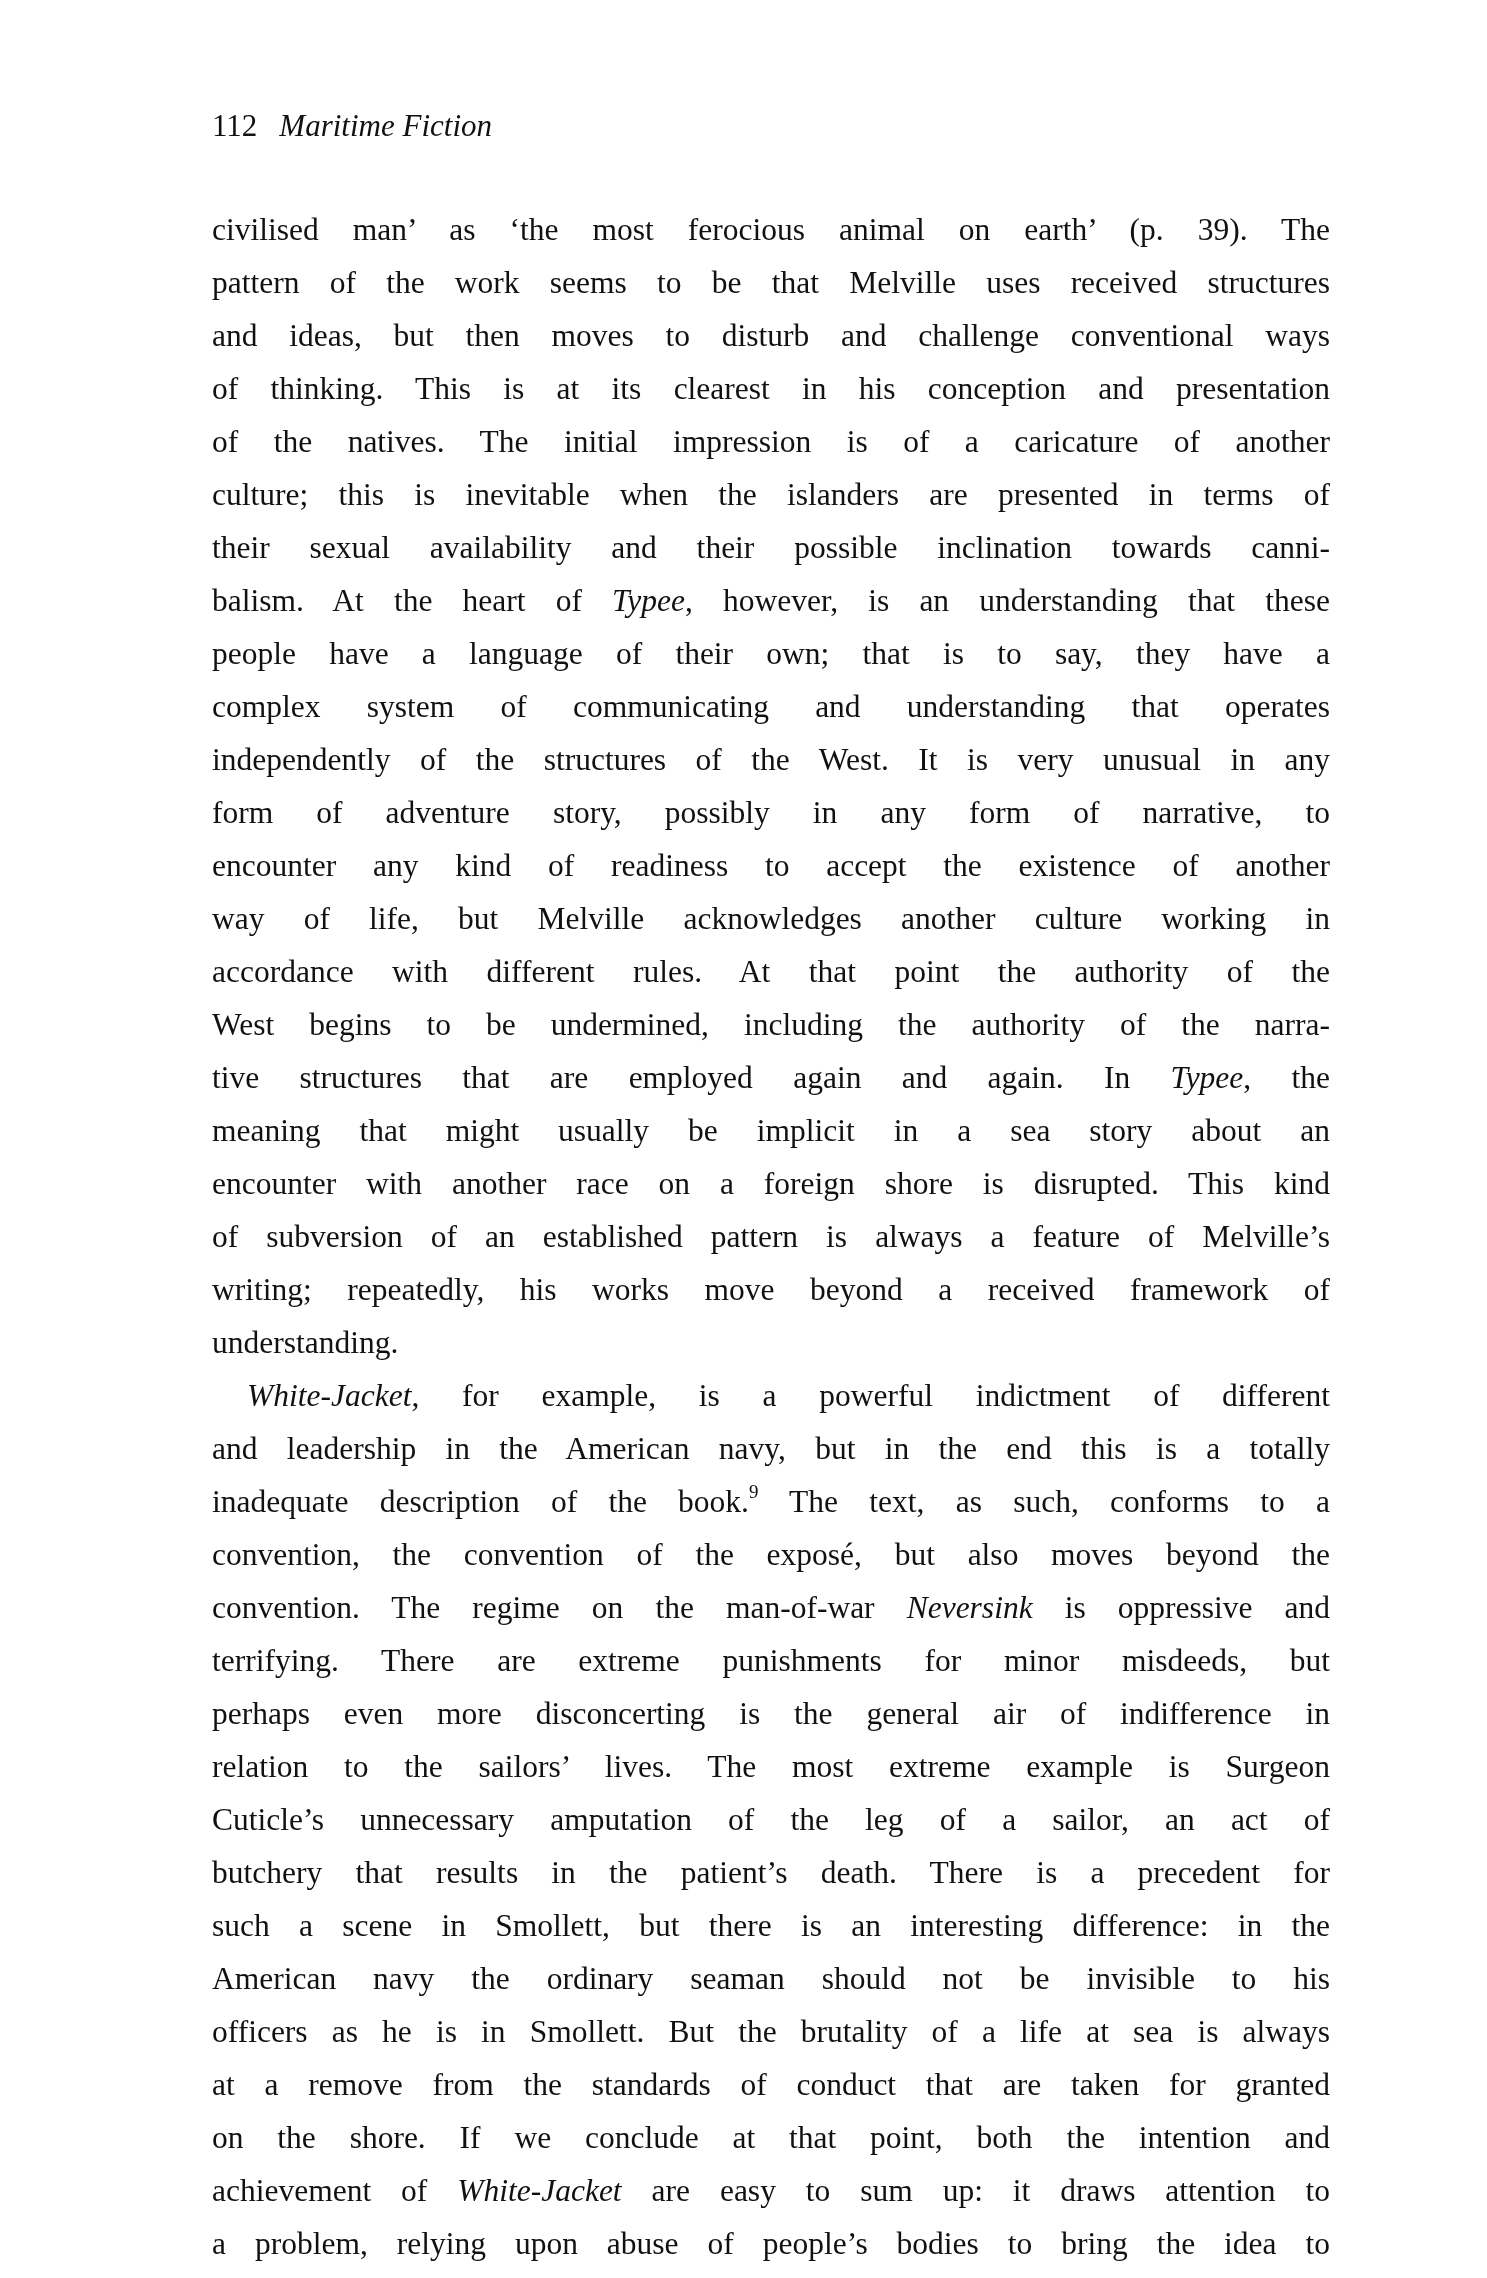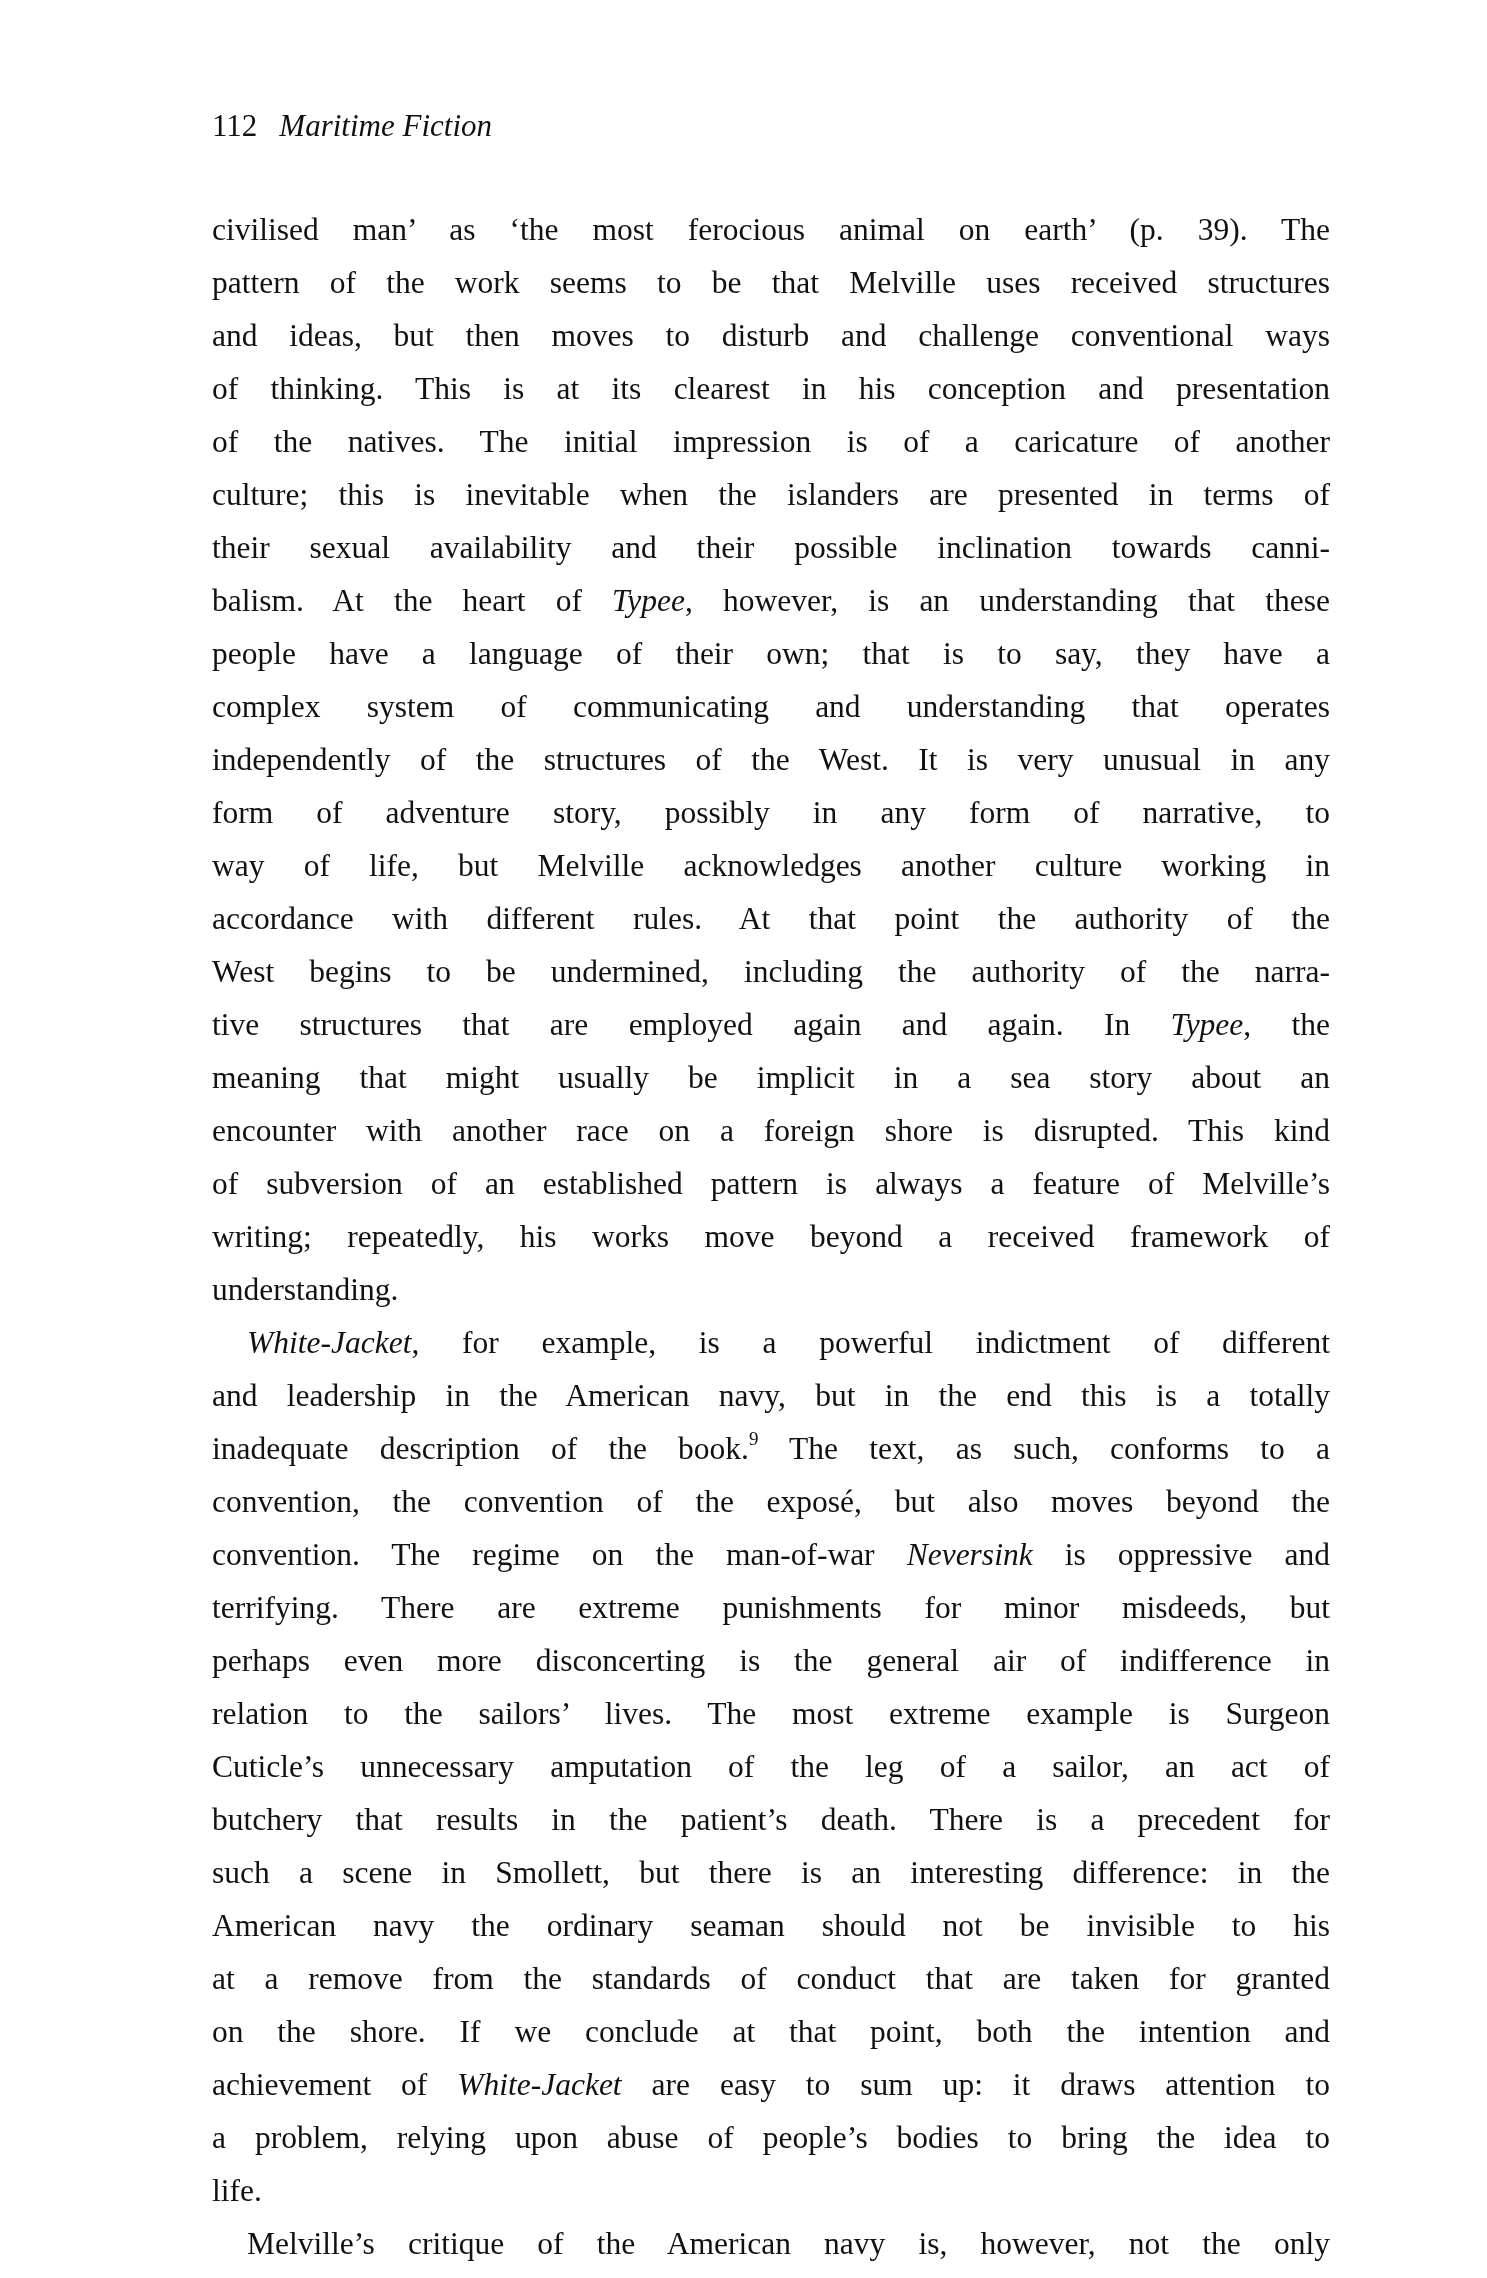--- a/index.html
+++ b/index.html
@@ -40,20 +40,21 @@
         <span class="line"><span>and ideas, but then moves to disturb and challenge conventional ways</span></span>
         <span class="line"><span>of thinking. This is at its clearest in his conception and presentation</span></span>
         <span class="line"><span>of the natives. The initial impression is of a caricature of another</span></span>
         <span class="line"><span>culture; this is inevitable when the islanders are presented in terms of</span></span>
         <span class="line"><span>their sexual availability and their possible inclination towards canni-</span></span>
         <span class="line"><span>balism. At the heart of </span><span class="it">Typee</span><span>, however, is an understanding that these</span></span>
         <span class="line"><span>people have a language of their own; that is to say, they have a</span></span>
         <span class="line"><span>complex system of communicating and understanding that operates</span></span>
         <span class="line"><span>independently of the structures of the West. It is very unusual in any</span></span>
         <span class="line"><span>form of adventure story, possibly in any form of narrative, to</span></span>
+        <span class="line"><span>encounter any kind of readiness to accept the existence of another</span></span>
         <span class="line"><span>way of life, but Melville acknowledges another culture working in</span></span>
         <span class="line"><span>accordance with different rules. At that point the authority of the</span></span>
         <span class="line"><span>West begins to be undermined, including the authority of the narra-</span></span>
         <span class="line"><span>tive structures that are employed again and again. In </span><span class="it">Typee</span><span>, the</span></span>
         <span class="line"><span>meaning that might usually be implicit in a sea story about an</span></span>
         <span class="line"><span>encounter with another race on a foreign shore is disrupted. This kind</span></span>
         <span class="line"><span>of subversion of an established pattern is always a feature of Melville’s</span></span>
         <span class="line"><span>writing; repeatedly, his works move beyond a received framework of</span></span>
         <span class="line last"><span>understanding.</span></span>
       </div>
@@ -63,20 +64,21 @@
         <span class="line"><span>inadequate description of the book.</span><sup>9</sup><span> The text, as such, conforms to a</span></span>
         <span class="line"><span>convention, the convention of the exposé, but also moves beyond the</span></span>
         <span class="line"><span>convention. The regime on the man-of-war </span><span class="it">Neversink</span><span> is oppressive and</span></span>
         <span class="line"><span>terrifying. There are extreme punishments for minor misdeeds, but</span></span>
         <span class="line"><span>perhaps even more disconcerting is the general air of indifference in</span></span>
         <span class="line"><span>relation to the sailors’ lives. The most extreme example is Surgeon</span></span>
         <span class="line"><span>Cuticle’s unnecessary amputation of the leg of a sailor, an act of</span></span>
         <span class="line"><span>butchery that results in the patient’s death. There is a precedent for</span></span>
         <span class="line"><span>such a scene in Smollett, but there is an interesting difference: in the</span></span>
         <span class="line"><span>American navy the ordinary seaman should not be invisible to his</span></span>
+        <span class="line"><span>officers as he is in Smollett. But the brutality of a life at sea is always</span></span>
         <span class="line"><span>at a remove from the standards of conduct that are taken for granted</span></span>
         <span class="line"><span>on the shore. If we conclude at that point, both the intention and</span></span>
         <span class="line"><span>achievement of </span><span class="it">White-Jacket</span><span> are easy to sum up: it draws attention to</span></span>
         <span class="line"><span>a problem, relying upon abuse of people’s bodies to bring the idea to</span></span>
         <span class="line last"><span>life.</span></span>
       </div>
       <div>
         <span class="line indent"><span>Melville’s critique of the American navy is, however, not the only</span></span>
       </div>
     </div>

